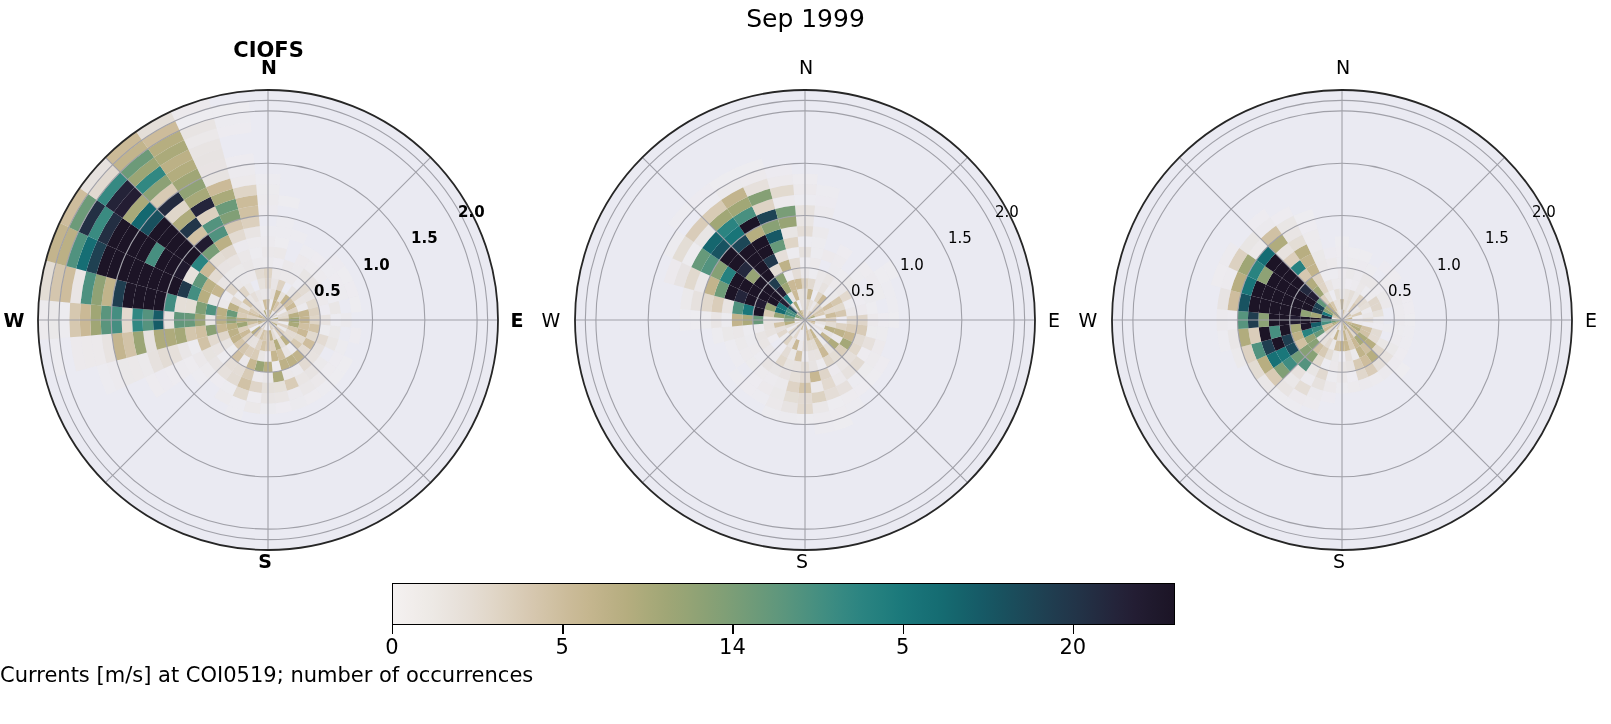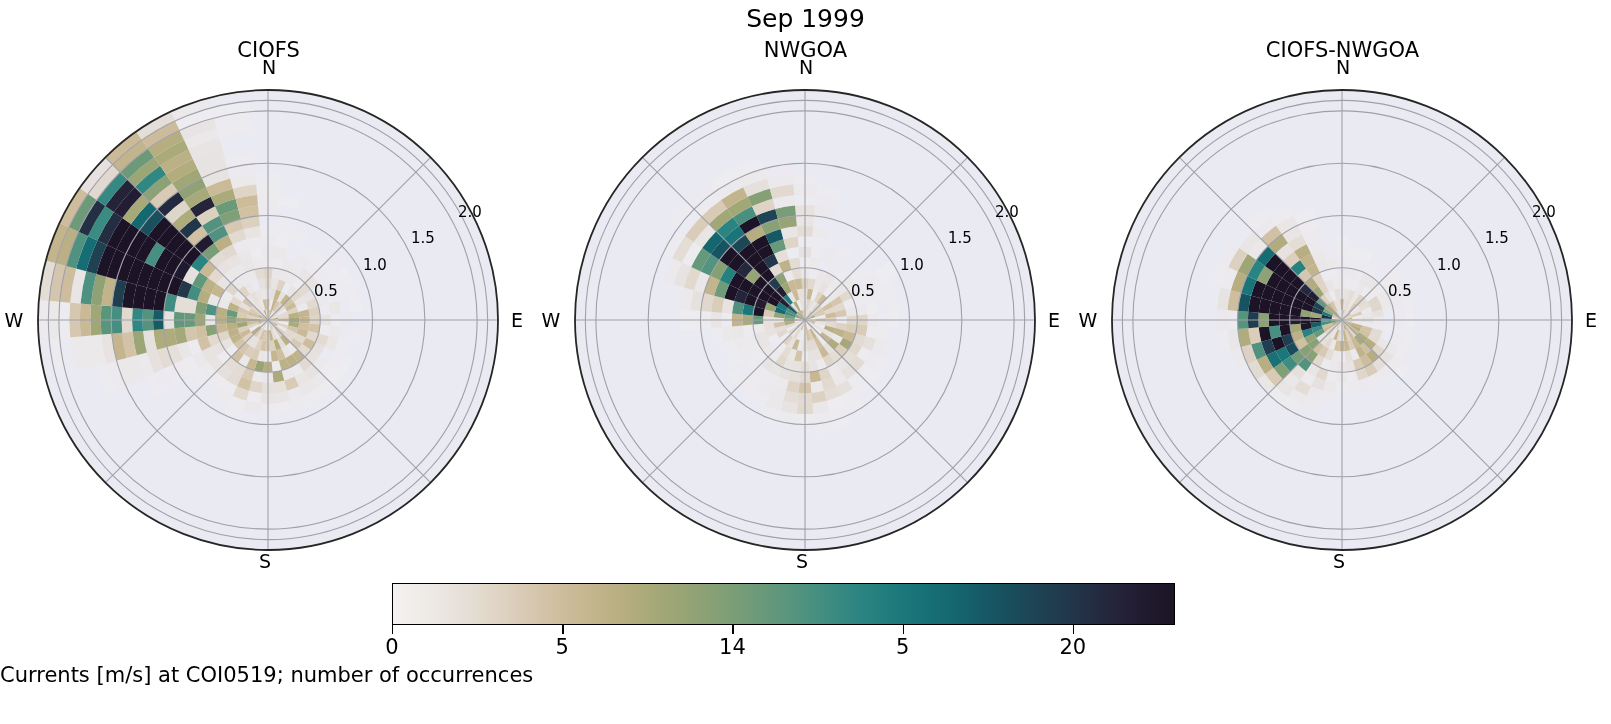--- a/index.html
+++ b/index.html
@@ -5,21 +5,21 @@
   html,body{margin:0;padding:0;background:#ffffff;}
   body{width:1611px;height:724px;font-family:"DejaVu Sans",sans-serif;overflow:hidden;}
   #root{position:relative;width:1611px;height:548px;background:#ffffff;}
 
   .suptitle{
     position:absolute;left:0;top:4px;width:1611px;text-align:center;
     font-size:25px;color:#000;letter-spacing:0px;
   }
 
   .panel{position:absolute;top:60px;width:537px;height:530px;}
-  .panel.p0{left:0px;}
+  .panel.p0{left:0px;font-weight:bold;}
   .panel.p1{left:537px;}
   .panel.p2{left:1074px;}
 
   .panel-title{
     position:absolute;left:0;top:-22px;width:537px;text-align:center;
     font-size:21px;color:#000;
   }
 
   .polar-wrap{position:absolute;left:0;top:0;width:537px;height:530px;}
   .polar-svg{position:absolute;left:0;top:0;}
@@ -544,21 +544,20 @@
     <div class="dirlabel" style="left:241px;top:490px;width:48px;">S</div>
     <div class="dirlabel" style="left:2px;top:249px;width:24px;">W</div>
     <div class="dirlabel" style="left:505px;top:249px;width:24px;">E</div>
     <div class="rlabel" style="left:314px;top:222px;">0.5</div>
     <div class="rlabel" style="left:363px;top:196px;">1.0</div>
     <div class="rlabel" style="left:411px;top:169px;">1.5</div>
     <div class="rlabel" style="left:458px;top:143px;">2.0</div>
   </div>
 
   <div class="panel p1">
-    <div class="panel-title">NWGOA</div>
     <div class="polar-wrap">
       <svg class="polar-svg" id="svg1" width="537" height="530">
           <circle cx="268" cy="260" r="230" fill="#eaeaf2" stroke="none"></circle>
           <defs>
             <clipPath id="clip-svg1">
               <circle cx="268" cy="260" r="230"></circle>
             </clipPath>
           </defs>
           <g clip-path="url(#clip-svg1)">
             <path d="M268.00,260.00 A0,0 0 0 1 268.00,260.00 L268.91,249.59 A10.454545454545455,10.454545454545455 0 0 0 267.09,249.59 Z" fill="rgb(224,214,199)" fill-opacity="0.700" stroke="none"></path>
@@ -957,21 +956,20 @@
     <div class="dirlabel" style="left:241px;top:490px;width:48px;">S</div>
     <div class="dirlabel" style="left:2px;top:249px;width:24px;">W</div>
     <div class="dirlabel" style="left:505px;top:249px;width:24px;">E</div>
     <div class="rlabel" style="left:314px;top:222px;">0.5</div>
     <div class="rlabel" style="left:363px;top:196px;">1.0</div>
     <div class="rlabel" style="left:411px;top:169px;">1.5</div>
     <div class="rlabel" style="left:458px;top:143px;">2.0</div>
   </div>
 
   <div class="panel p2">
-    <div class="panel-title">CIOFS-NWGOA</div>
     <div class="polar-wrap">
       <svg class="polar-svg" id="svg2" width="537" height="530">
           <circle cx="268" cy="260" r="230" fill="#eaeaf2" stroke="none"></circle>
           <defs>
             <clipPath id="clip-svg2">
               <circle cx="268" cy="260" r="230"></circle>
             </clipPath>
           </defs>
           <g clip-path="url(#clip-svg2)">
             <path d="M268.00,260.00 A0,0 0 0 1 268.00,260.00 L268.91,249.59 A10.454545454545455,10.454545454545455 0 0 0 267.09,249.59 Z" fill="rgb(237,232,229)" fill-opacity="0.457" stroke="none"></path>

